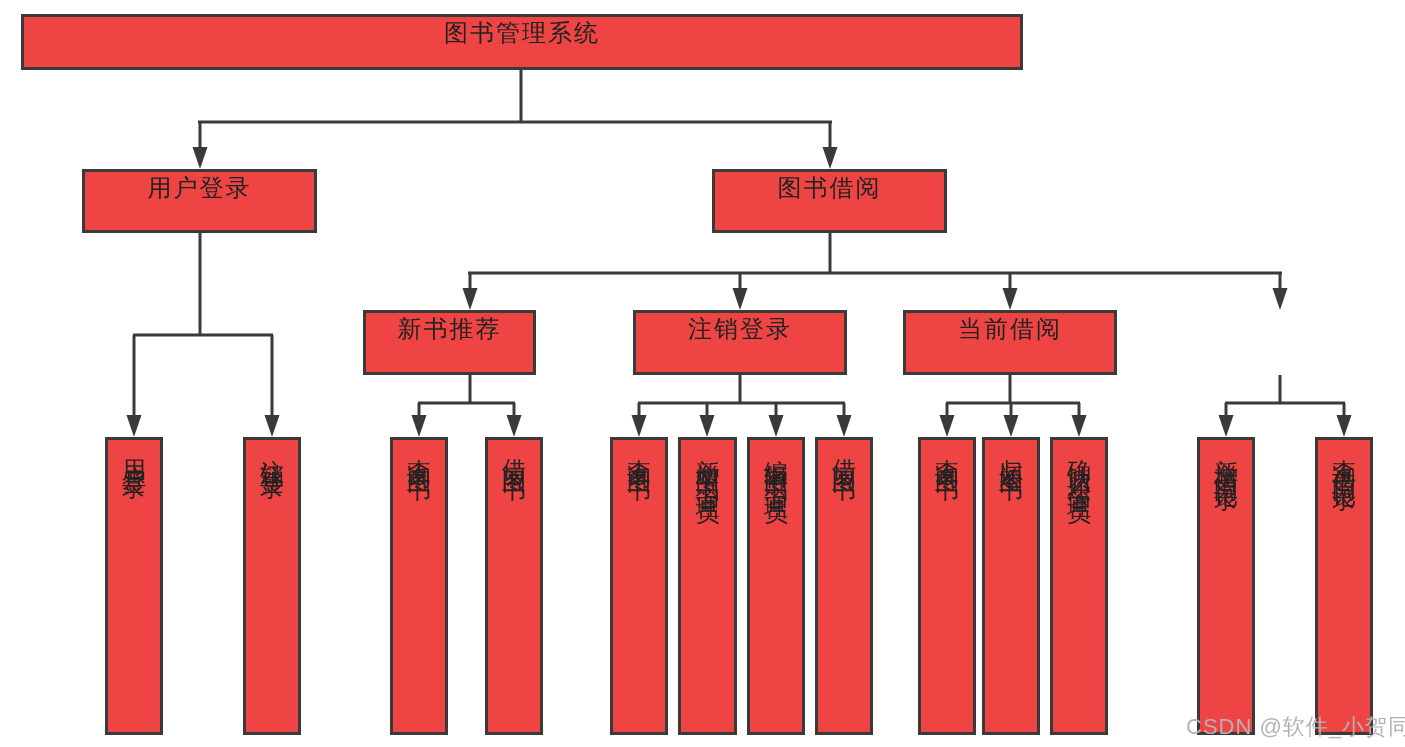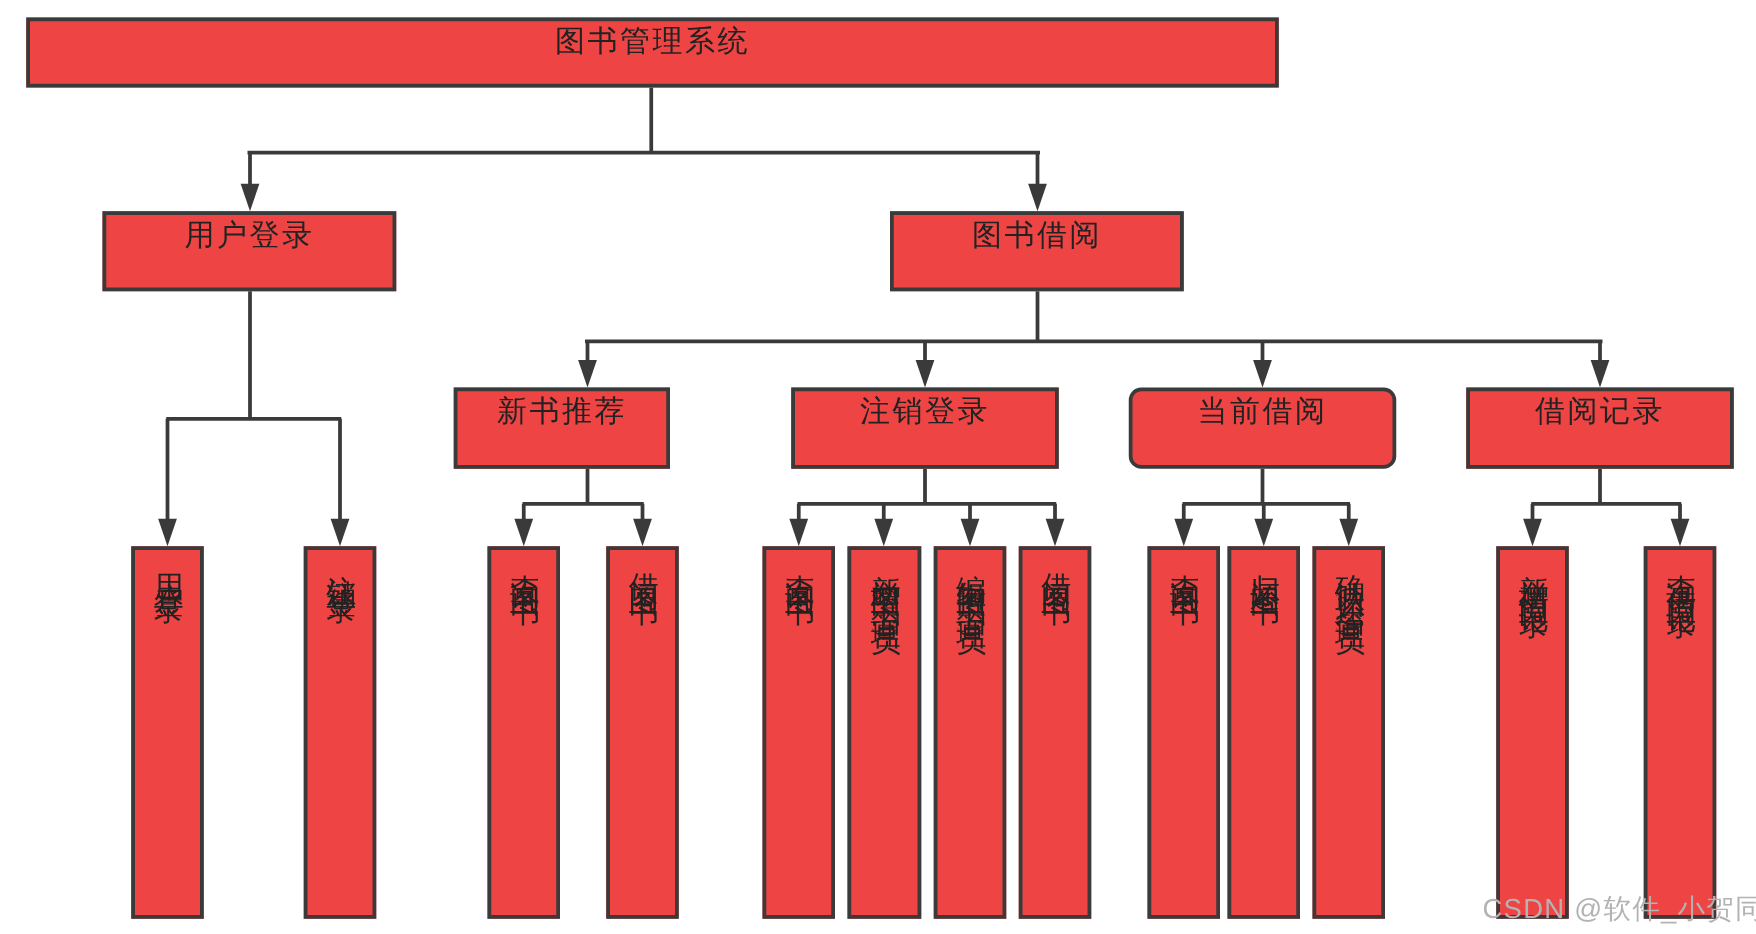--- a/index.html
+++ b/index.html
@@ -118,25 +118,22 @@
   <div class="box hbox" style="left:712px;top:169px;width:235px;height:64px;">
     <span>图书借阅</span>
   </div>
 
   <div class="box hbox" style="left:363px;top:310px;width:173px;height:65px;">
     <span>新书推荐</span>
   </div>
   <div class="box hbox" style="left:633px;top:310px;width:214px;height:65px;">
     <span>注销登录</span>
   </div>
-  <div class="box hbox" style="left:903px;top:310px;width:214px;height:65px;border-radius:10px;">
+  <div class="box hbox" style="left:903px;top:310px;width:214px;height:65px;">
     <span>当前借阅</span>
-  </div>
-  <div class="box hbox" style="left:1173px;top:310px;width:214px;height:65px;">
-    <span>借阅记录</span>
   </div>
 
   <div class="box vbox" style="left:105px;top:437px;width:58px;height:298px;">
     <span class="vtext">用户登录</span>
   </div>
   <div class="box vbox" style="left:243px;top:437px;width:58px;height:298px;">
     <span class="vtext">注销登录</span>
   </div>
 
   <div class="box vbox" style="left:390px;top:437px;width:58px;height:298px;">

